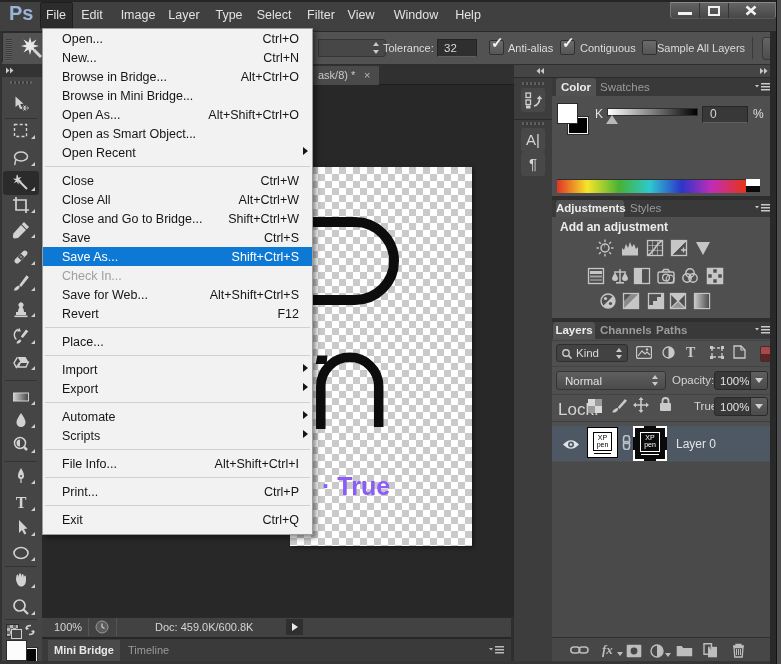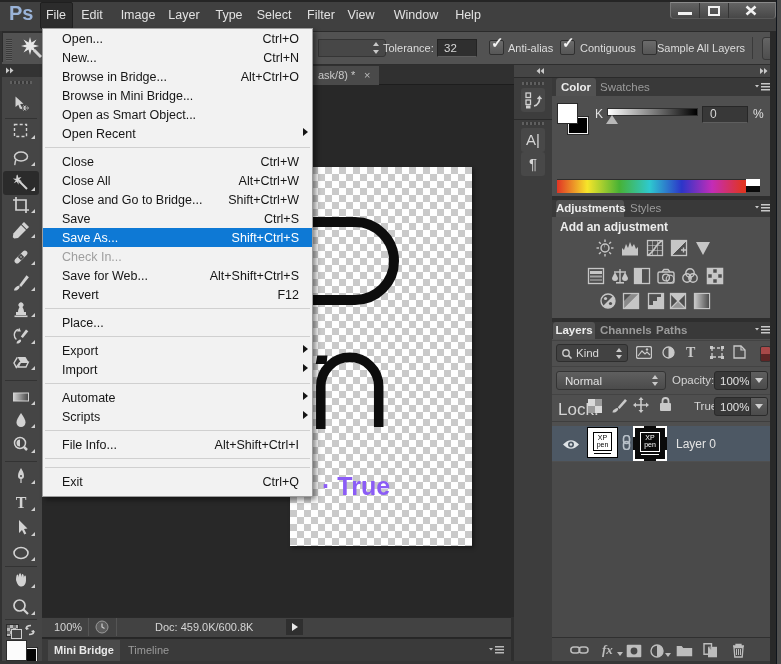--- a/index.html
+++ b/index.html
@@ -682,20 +682,25 @@
    <span style="position:absolute;left:19px;top:2.5px;">Browse in Bridge...</span>
    <span style="position:absolute;right:13px;top:2.5px;">Alt+Ctrl+O</span>
 
   </div>
     <div style="height:19px;position:relative;">
    <span style="position:absolute;left:19px;top:2.5px;text-align:center;">Browse in Mini Bridge...</span>
    <span style="position:absolute;right:13px;top:2.5px;"></span>
 
   </div>
     <div style="height:19px;position:relative;">
+   <span style="position:absolute;left:19px;top:2.5px;">Open As...</span>
+   <span style="position:absolute;right:13px;top:2.5px;">Alt+Shift+Ctrl+O</span>
+
+  </div>
+    <div style="height:19px;position:relative;">
    <span style="position:absolute;left:19px;top:2.5px;">Open as Smart Object...</span>
    <span style="position:absolute;right:13px;top:2.5px;"></span>
 
   </div>
     <div style="height:19px;position:relative;">
    <span style="position:absolute;left:19px;top:2.5px;">Open Recent</span>
    <span style="position:absolute;right:13px;top:2.5px;"></span>
    <span style="position:absolute;right:4px;top:4px;width:0;height:0;border-left:5px solid #151515;border-top:4.5px solid transparent;border-bottom:4.5px solid transparent;"></span>
   </div>
     <div style="height:9px;position:relative;">
@@ -746,29 +751,29 @@
     </div>
     <div style="height:19px;position:relative;">
    <span style="position:absolute;left:19px;top:2.5px;">Place...</span>
    <span style="position:absolute;right:13px;top:2.5px;"></span>
 
   </div>
     <div style="height:9px;position:relative;">
       <div style="position:absolute;left:2px;right:2px;top:4px;height:1px;background:#d0d0d0;"></div>
     </div>
     <div style="height:19px;position:relative;">
+   <span style="position:absolute;left:19px;top:2.5px;">Import</span>
+   <span style="position:absolute;right:13px;top:2.5px;"></span>
+   <span style="position:absolute;right:4px;top:4px;width:0;height:0;border-left:5px solid #151515;border-top:4.5px solid transparent;border-bottom:4.5px solid transparent;"></span>
+  </div>
+    <div style="height:19px;position:relative;">
    <span style="position:absolute;left:19px;top:2.5px;">Export</span>
    <span style="position:absolute;right:13px;top:2.5px;"></span>
    <span style="position:absolute;right:4px;top:4px;width:0;height:0;border-left:5px solid #151515;border-top:4.5px solid transparent;border-bottom:4.5px solid transparent;"></span>
   </div>
-    <div style="height:19px;position:relative;">
-   <span style="position:absolute;left:19px;top:2.5px;">Import</span>
-   <span style="position:absolute;right:13px;top:2.5px;"></span>
-   <span style="position:absolute;right:4px;top:4px;width:0;height:0;border-left:5px solid #151515;border-top:4.5px solid transparent;border-bottom:4.5px solid transparent;"></span>
-  </div>
     <div style="height:9px;position:relative;">
       <div style="position:absolute;left:2px;right:2px;top:4px;height:1px;background:#d0d0d0;"></div>
     </div>
     <div style="height:19px;position:relative;">
    <span style="position:absolute;left:19px;top:2.5px;">Automate</span>
    <span style="position:absolute;right:13px;top:2.5px;"></span>
    <span style="position:absolute;right:4px;top:4px;width:0;height:0;border-left:5px solid #151515;border-top:4.5px solid transparent;border-bottom:4.5px solid transparent;"></span>
   </div>
     <div style="height:19px;position:relative;">
    <span style="position:absolute;left:19px;top:2.5px;">Scripts</span>
@@ -779,20 +784,25 @@
       <div style="position:absolute;left:2px;right:2px;top:4px;height:1px;background:#d0d0d0;"></div>
     </div>
     <div style="height:19px;position:relative;">
    <span style="position:absolute;left:19px;top:2.5px;">File Info...</span>
    <span style="position:absolute;right:13px;top:2.5px;">Alt+Shift+Ctrl+I</span>
 
   </div>
     <div style="height:9px;position:relative;">
       <div style="position:absolute;left:2px;right:2px;top:4px;height:1px;background:#d0d0d0;"></div>
     </div>
+    <div style="height:19px;position:relative;">
+   <span style="position:absolute;left:19px;top:2.5px;">Print...</span>
+   <span style="position:absolute;right:13px;top:2.5px;">Ctrl+P</span>
+
+  </div>
     <div style="height:9px;position:relative;">
       <div style="position:absolute;left:2px;right:2px;top:4px;height:1px;background:#d0d0d0;"></div>
     </div>
     <div style="height:19px;position:relative;">
    <span style="position:absolute;left:19px;top:2.5px;">Exit</span>
    <span style="position:absolute;right:13px;top:2.5px;">Ctrl+Q</span>
 
   </div>
     <div style="height:5px;"></div>
   </div>

